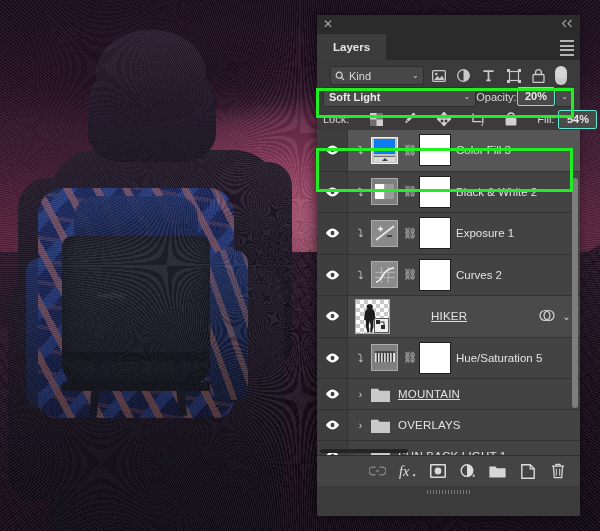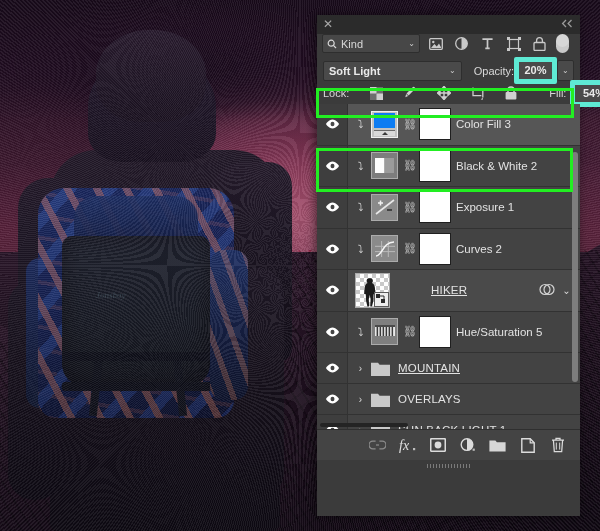--- a/index.html
+++ b/index.html
@@ -131,35 +131,35 @@
   .hdr .close{position:absolute;left:4px;top:2px;width:14px;height:14px;
     color:#a8a8a8;font-size:12px;line-height:14px;text-align:center;cursor:pointer;}
   .hdr .collapse{position:absolute;right:5px;top:2px;width:16px;height:14px;
     color:#9a9a9a;font-size:11px;line-height:14px;text-align:center;cursor:pointer;letter-spacing:-1px;}
   .tabrow{height:26px;background:#2b2b2b;position:relative;}
   .tab{position:absolute;left:0;top:0;height:26px;padding:0 16px;background:#3c3c3c;
     color:#e6e6e6;font-size:11.5px;font-weight:bold;line-height:26px;cursor:pointer;}
   .menu{position:absolute;right:6px;top:6px;width:14px;height:14px;cursor:pointer;}
   .menu i{display:block;height:2px;background:#b4b4b4;margin-bottom:2.5px;}
 
-  .prow{display:flex;align-items:flex-start;height:25px;padding:0 5px;gap:5px;background:#3b3b3b;}
+  .prow{display:flex;align-items:flex-end;height:25px;padding:0 13px;gap:5px;background:#3b3b3b;}
   .kindbox{display:flex;align-items:center;width:88px;height:17px;background:#474747;
     border:1px solid #2e2e2e;border-radius:2px;padding:0 4px;gap:4px;cursor:pointer;}
   .kindbox .lbl{flex:1;color:#d8d8d8;font-size:11px;}
   .chev{color:#cfcfcf;font-size:8px;}
   .ficon{width:21px;height:19px;display:flex;align-items:center;justify-content:center;cursor:pointer;color:#c9c9c9;}
   .pill{width:13px;height:19px;border-radius:7px;background:#d6d6d6;margin-left:1px;cursor:pointer;
      box-shadow:inset 0 -6px 0 rgba(0,0,0,.06);}
 
   .blendrow{display:flex;align-items:center;height:23px;padding:0 6px;background:#3b3b3b;}
   .blendsel{display:flex;align-items:center;width:143px;height:18px;background:#4a4a4a;
     border:1px solid #2e2e2e;border-radius:2px;padding:0 5px;cursor:pointer;}
   .blendsel .lbl{flex:1;color:#eaeaea;font-size:11px;font-weight:bold;}
-  .oplabel{color:#d8d8d8;font-size:11px;margin-left:12px;}
-  .opval{width:37px;height:17px;background:#4a4a4a;border:5px solid #5eead4;border-radius:2px;
+  .oplabel{color:#d8d8d8;font-size:11px;}
+  .opval{width:37px;height:17px;background:#4a4a4a;border:1px solid #5eead4;border-radius:2px;
     color:#eaeaea;font-size:11px;font-weight:bold;text-align:center;line-height:17px;cursor:text;}
   .stepper{width:17px;height:19px;background:#4a4a4a;border:1px solid #2e2e2e;border-radius:2px;
     display:flex;align-items:center;justify-content:center;cursor:pointer;}
 
   .lockrow{display:flex;align-items:center;height:22px;padding:0 6px;gap:20px;background:#3b3b3b;}
   .lockrow .lt{color:#d8d8d8;font-size:11px;margin-right:1px;}
   .licon{width:19px;height:18px;display:flex;align-items:center;justify-content:center;cursor:pointer;color:#d0d0d0;}
   .fillwrap{margin-left:auto;display:flex;align-items:center;gap:4px;}
 
   
@@ -247,20 +247,29 @@
 
   <div class="hdr">
     <div class="close">✕</div>
     <div class="collapse">
       <svg width="13" height="9" viewBox="0 0 13 9">
           <path d="M5 1L1.6 4.5 5 8M10.5 1L7.1 4.5 10.5 8" stroke="#9a9a9a" stroke-width="1.3" fill="none"></path>
         </svg>
     </div>
   </div>
 
+  <div class="tabrow">
+    <div class="tab">Layers</div>
+    <div class="menu">
+        <i></i>
+        <i></i>
+        <i></i>
+        <i></i>
+      </div>
+  </div>
 
   <div class="prow">
     <div class="kindbox">
       <svg width="10" height="10" viewBox="0 0 10 10">
           <circle cx="4.2" cy="4.2" r="3" stroke="#d8d8d8" stroke-width="1.2" fill="none"></circle>
           <path d="M6.4 6.4L9 9" stroke="#d8d8d8" stroke-width="1.2"></path>
         </svg>
       <span class="lbl">Kind</span>
       <span class="chev">⌄</span>
     </div>

